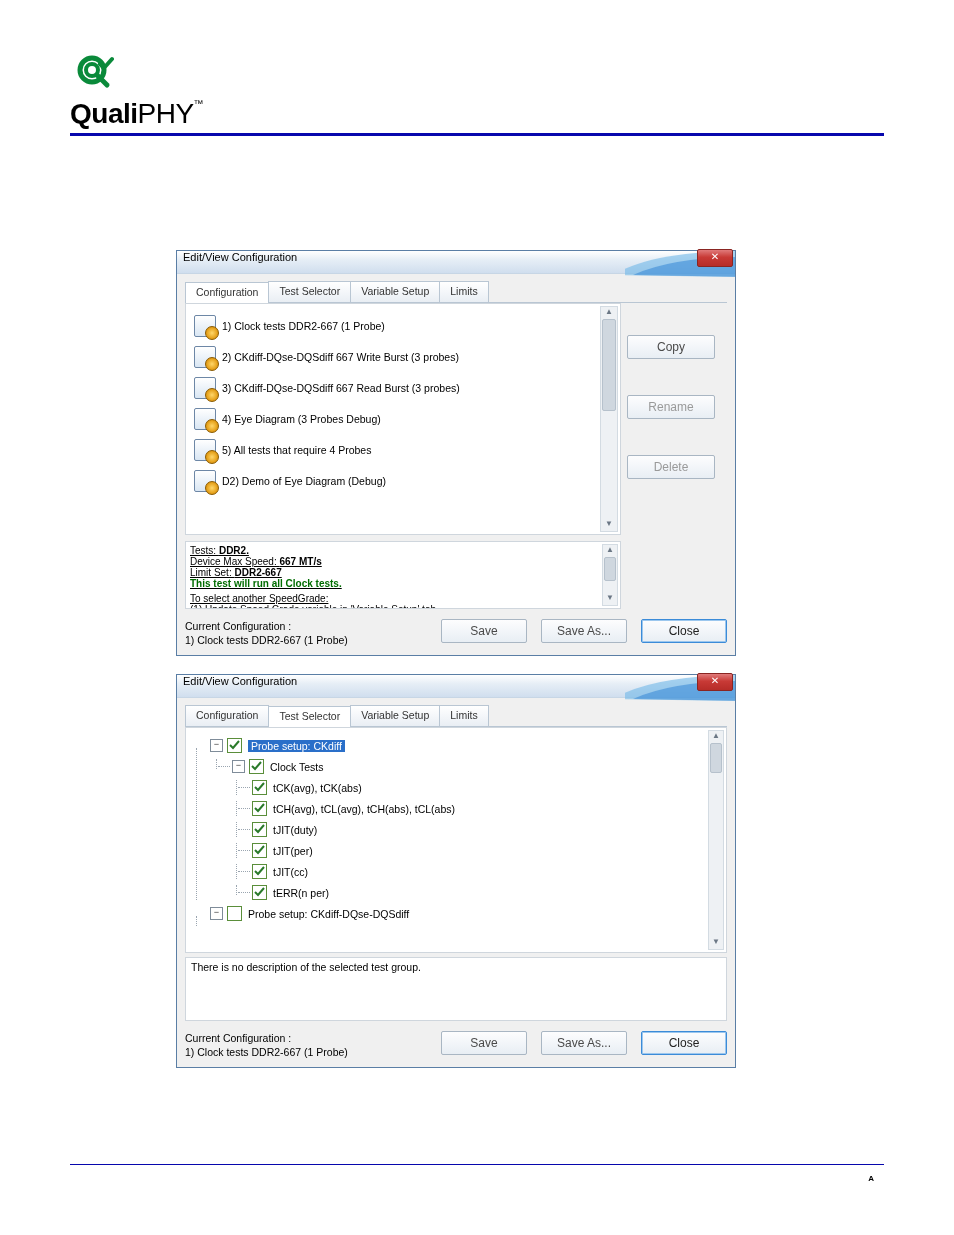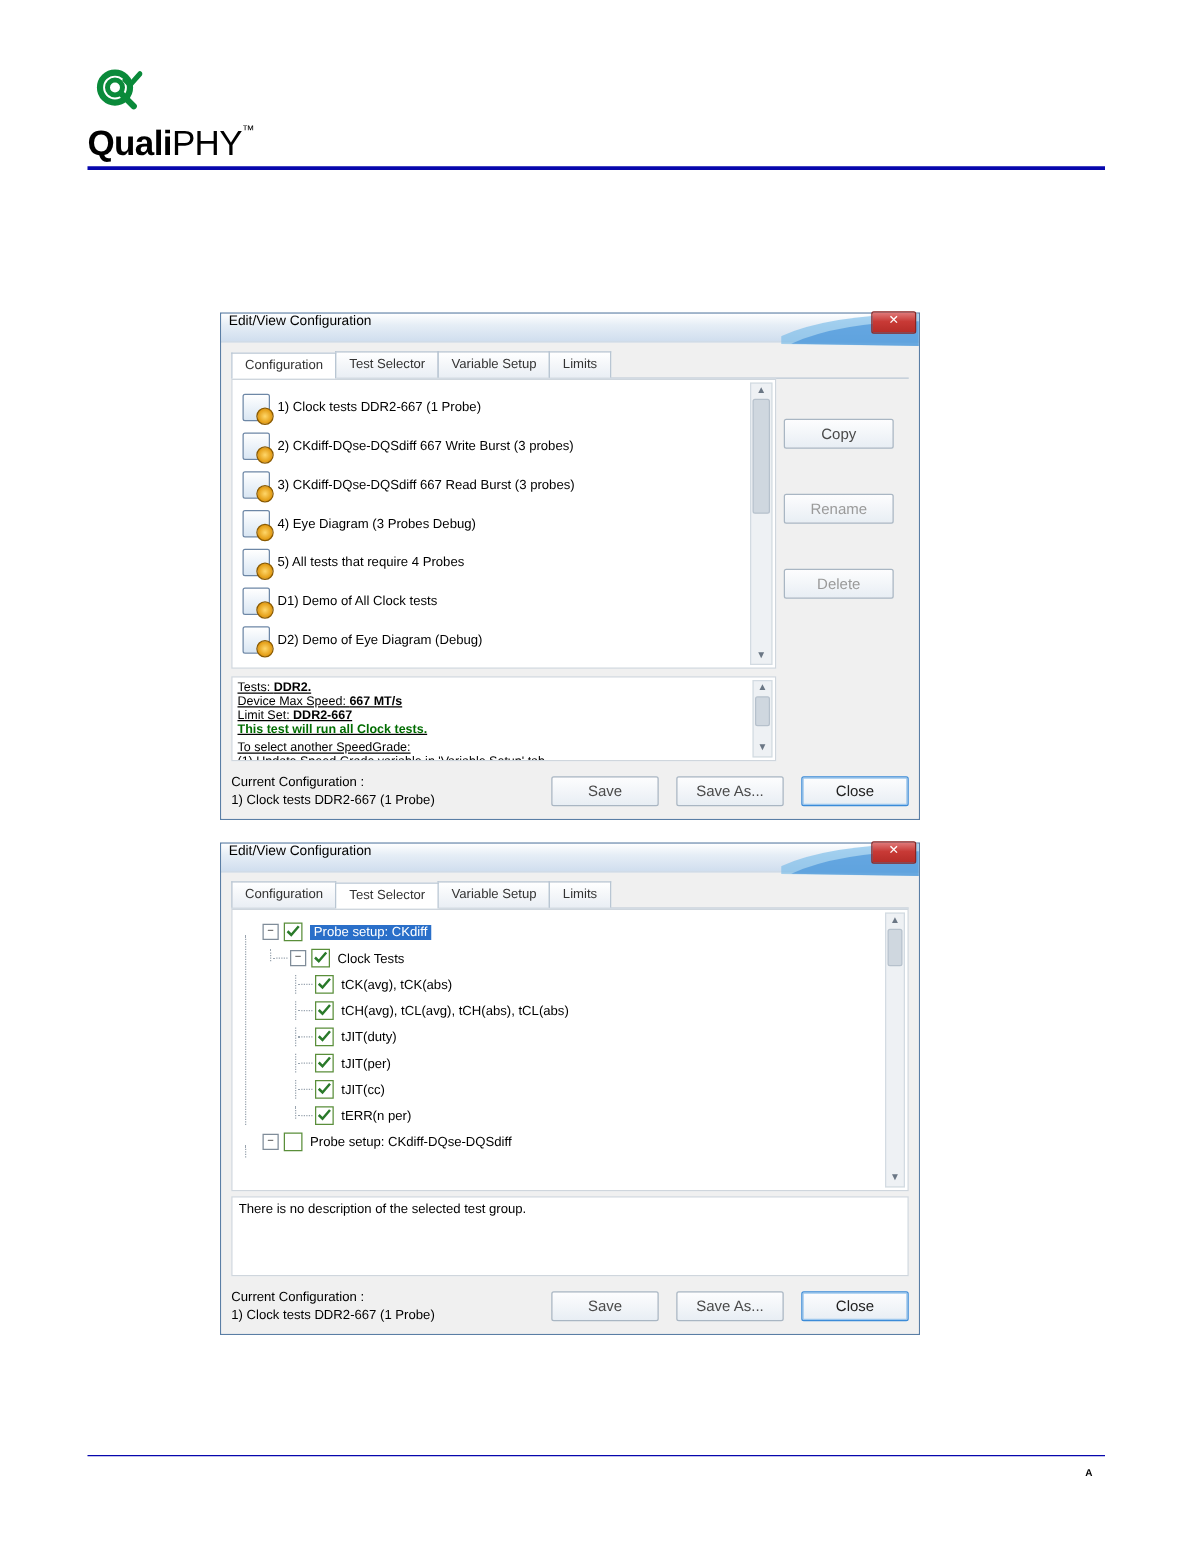--- a/index.html
+++ b/index.html
@@ -47,21 +47,21 @@
   
   .desc{border:1px solid #cfd6dd;background:#fff;margin-top:6px;height:60px;font-size:10px;padding:3px 4px;position:relative;overflow:hidden;text-decoration:underline;}
   .desc .vscroll2{position:absolute;right:2px;top:2px;bottom:2px;width:14px;background:#eef1f4;border:1px solid #d3dbe2;}
   .desc .vscroll2 .thumb{position:absolute;left:1px;right:1px;top:12px;height:22px;background:#cfd7df;border:1px solid #b6c1cc;border-radius:2px;}
   .desc .vscroll2 .arr{position:absolute;left:0;right:0;height:12px;font-size:8px;text-align:center;color:#6b7785;}
   .desc .vscroll2 .arr.up{top:0;}
   .desc .vscroll2 .arr.dn{bottom:0;}
   .desc b{font-weight:700;}
   .desc .hl{color:#006c00;font-weight:700;}
   
-  .footer-row{display:flex;align-items:center;margin-top:10px;}
+  .footer-row{display:flex;align-items:flex-start;margin-top:10px;}
   .cur{font-size:10.5px;line-height:14px;}
   .footer-btns{margin-left:auto;display:flex;gap:14px;}
   .footer-btns .btn{width:86px;}
   
   .tree-panel{border:1px solid #cfd6dd;background:#fff;height:216px;position:relative;padding:4px 4px;overflow:hidden;}
   .tree{font-size:10.5px;}
   .tree ul{list-style:none;margin:0;padding:0;}
   .tree li{position:relative;padding-left:20px;margin:6px 0;}
   .tree li::before{content:"";position:absolute;left:6px;top:0;bottom:0;border-left:1px dotted #9aa5b0;}
   .tree > ul > li::before{top:10px;}
@@ -156,27 +156,20 @@
                       <div class="gear"></div>
                     </div>
                     <span class="cfg-label">4) Eye Diagram (3 Probes Debug)</span>
                   </div>
                 <div class="cfg-row">
                     <div class="cfg-icon">
                       <div class="doc"></div>
                       <div class="gear"></div>
                     </div>
                     <span class="cfg-label">5) All tests that require 4 Probes</span>
-                  </div>
-                <div class="cfg-row">
-                    <div class="cfg-icon">
-                      <div class="doc"></div>
-                      <div class="gear"></div>
-                    </div>
-                    <span class="cfg-label">D1) Demo of All Clock tests</span>
                   </div>
                 <div class="cfg-row">
                     <div class="cfg-icon">
                       <div class="doc"></div>
                       <div class="gear"></div>
                     </div>
                     <span class="cfg-label">D2) Demo of Eye Diagram (Debug)</span>
                   </div>
               </div>
               <div class="vscroll">

